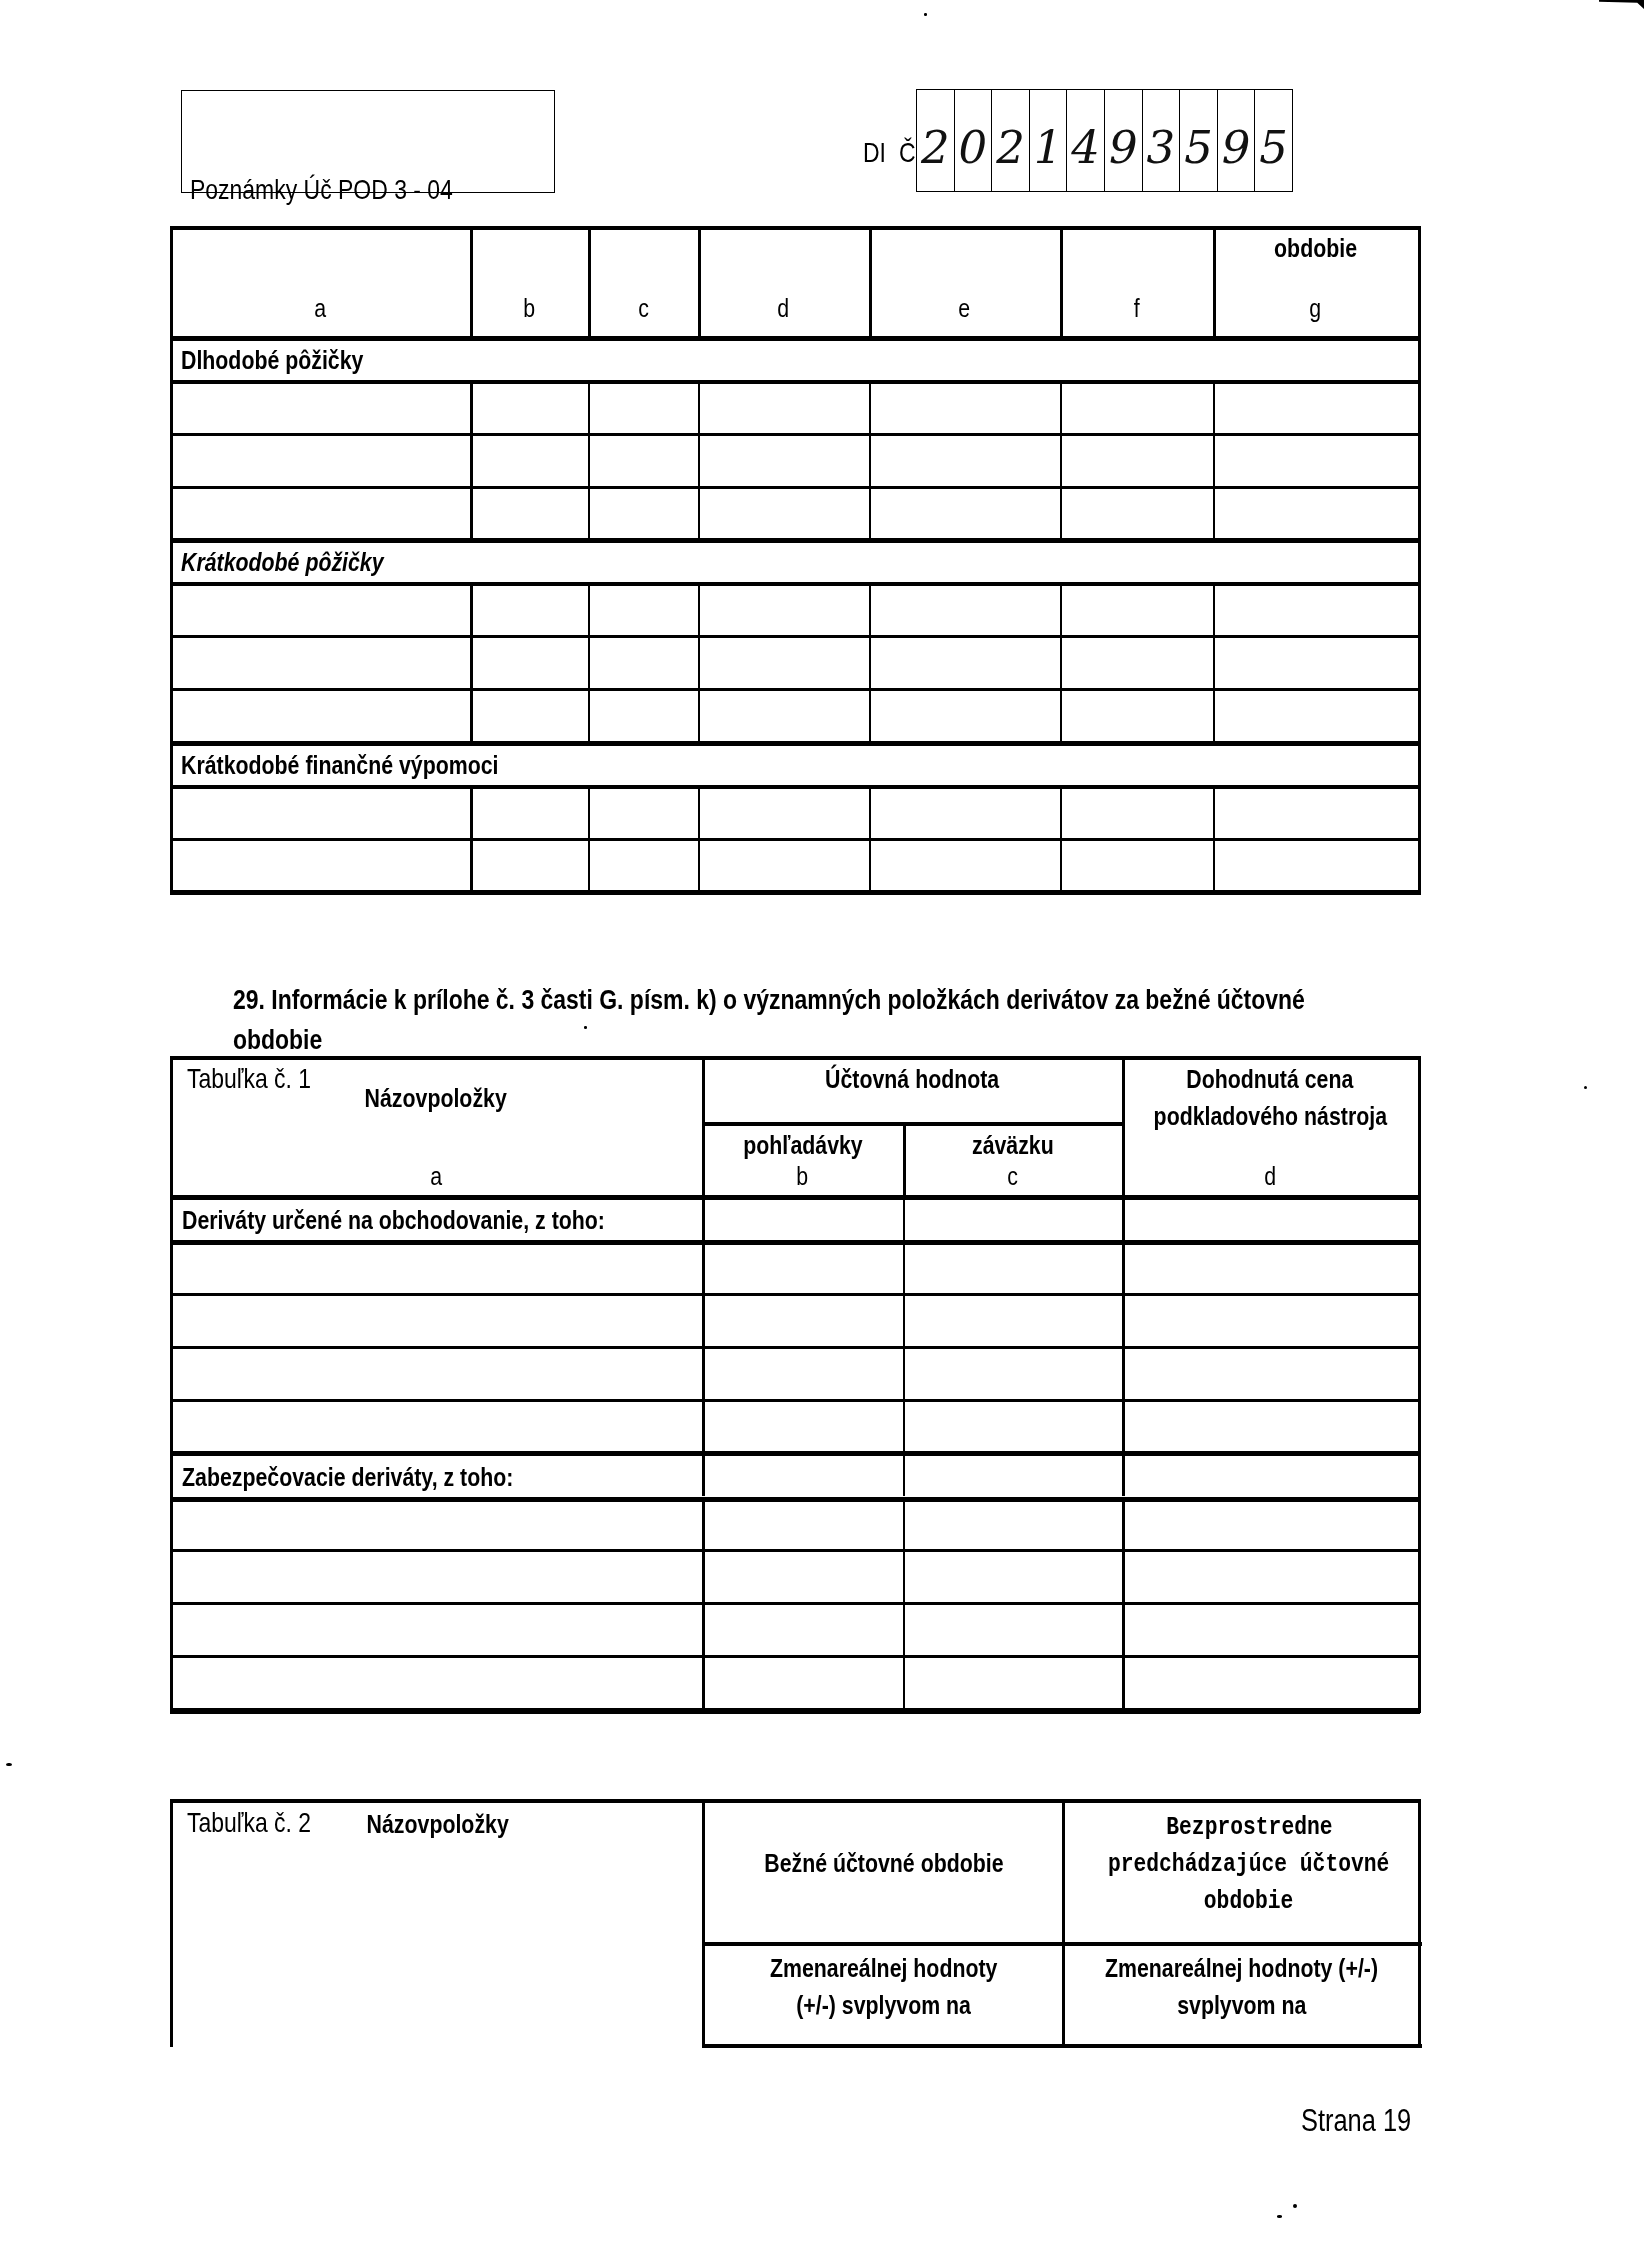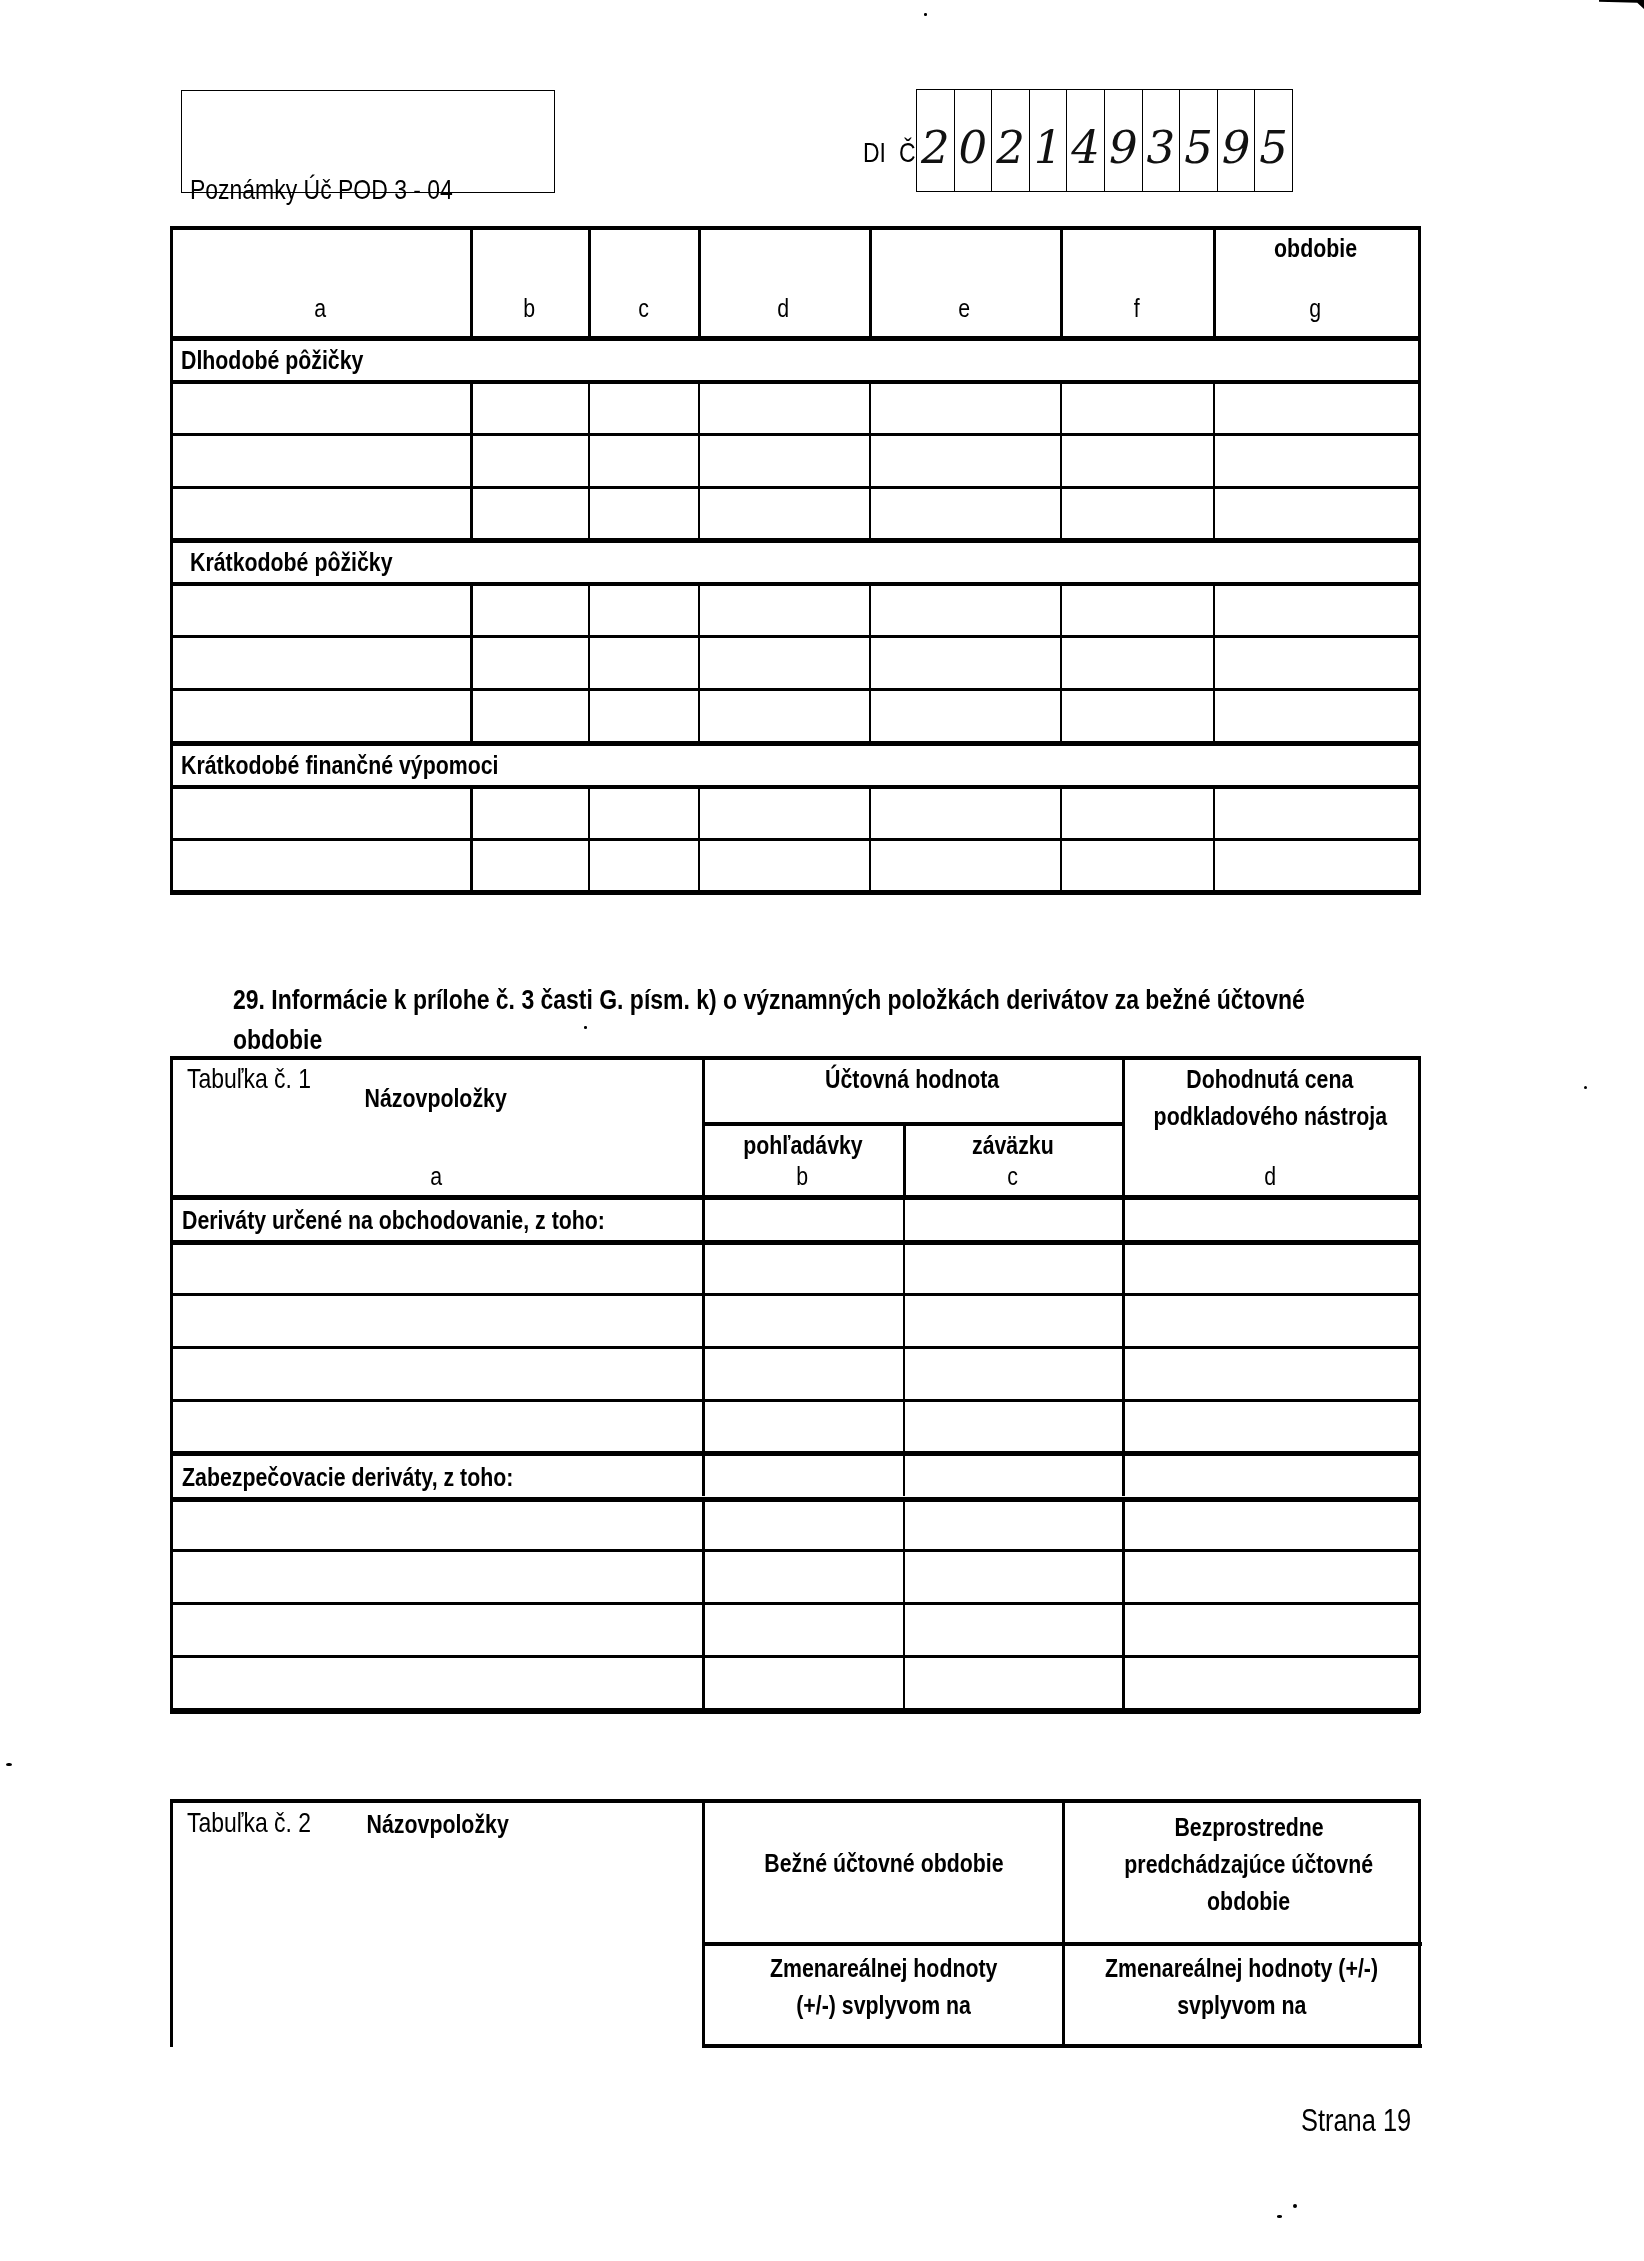--- a/index.html
+++ b/index.html
@@ -130,21 +130,21 @@
     <div class="vline" style="left: 1213px; top: 486px; width: 1.9px; height: 53px;"></div>
     <div class="abs" style="left: 173px; top: 489px; width: 295px; height: 48px;"></div>
     <div class="abs" style="left: 473px; top: 489px; width: 113px; height: 48px;"></div>
     <div class="abs" style="left: 591px; top: 489px; width: 105px; height: 48px;"></div>
     <div class="abs" style="left: 702px; top: 489px; width: 166px; height: 48px;"></div>
     <div class="abs" style="left: 872px; top: 489px; width: 186px; height: 48px;"></div>
     <div class="abs" style="left: 1063px; top: 489px; width: 148px; height: 48px;"></div>
     <div class="abs" style="left: 1216px; top: 489px; width: 200px; height: 48px;"></div>
     <div class="hline" style="left: 170px; top: 538px; width: 1251px; height: 2.6px;"></div>
     <div class="hline" style="left: 170px; top: 538px; width: 1251px; height: 4.5px;"></div>
-    <div class="cell-label bold" style="left: 190px; top: 547px; width: 580px; text-align: left;"><span class="narrow">Krátkodobé pôžičky</span></div>
+    <div class="cell-label bold" style="left: 181px; top: 547px; width: 580px; text-align: left; font-style: italic;"><span class="narrow">Krátkodobé pôžičky</span></div>
     <div class="hline" style="left: 170px; top: 582px; width: 1251px; height: 3.9px;"></div>
     <div class="vline" style="left: 470px; top: 582px; width: 3.2px; height: 53px;"></div>
     <div class="vline" style="left: 588px; top: 582px; width: 1.9px; height: 53px;"></div>
     <div class="vline" style="left: 698px; top: 582px; width: 1.9px; height: 53px;"></div>
     <div class="vline" style="left: 869px; top: 582px; width: 1.9px; height: 53px;"></div>
     <div class="vline" style="left: 1060px; top: 582px; width: 1.9px; height: 53px;"></div>
     <div class="vline" style="left: 1213px; top: 582px; width: 1.9px; height: 53px;"></div>
     <div class="abs" style="left: 173px; top: 586px; width: 295px; height: 48px;"></div>
     <div class="abs" style="left: 473px; top: 586px; width: 113px; height: 48px;"></div>
     <div class="abs" style="left: 591px; top: 586px; width: 105px; height: 48px;"></div>
@@ -346,21 +346,21 @@
   <div class="hline" style="left:702px; top:1942px; width:720px; height:3.9px;"></div>
 
   <div class="hline" style="left:702px; top:2044px; width:720px; height:3.9px;"></div>
 
   <div class="cell-label bold center" style="left:173px; top:1809px; width:529px;">
     <span class="narrowc">Názovpoložky</span>
   </div>
   <div class="cell-label bold center" style="left:705px; top:1848px; width:357px;">
     <span class="narrowc">Bežné účtovné obdobie</span>
   </div>
-  <div class="cell-label bold center" style="left:1065px; top:1809px; width:368px; line-height:37px;">
+  <div class="cell-label bold center" style="left:1065px; top:1809px; width:368px; line-height:37px;font-family:Liberation Mono, monospace;">
     <div class="narrowc">Bezprostredne</div><br>
     <div class="narrowc" style="margin-top:-37px;">predchádzajúce účtovné</div><br>
     <div class="narrowc" style="margin-top:-37px;">obdobie</div>
   </div>
   <div class="cell-label bold center" style="left:705px; top:1950px; width:357px; line-height:37px;">
     <div class="narrowc">Zmenareálnej hodnoty</div><br>
     <div class="narrowc" style="margin-top:-37px;">(+/-) svplyvom na</div>
   </div>
   <div class="cell-label bold center" style="left:1065px; top:1950px; width:353px; line-height:37px;">
     <div class="narrowc">Zmenareálnej hodnoty (+/-)</div><br>

